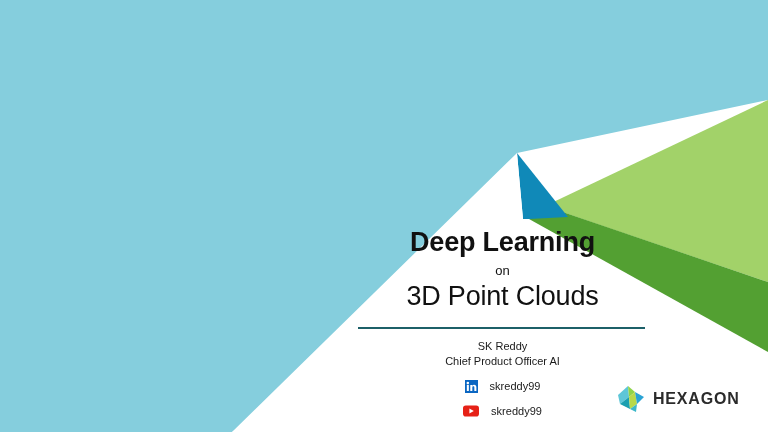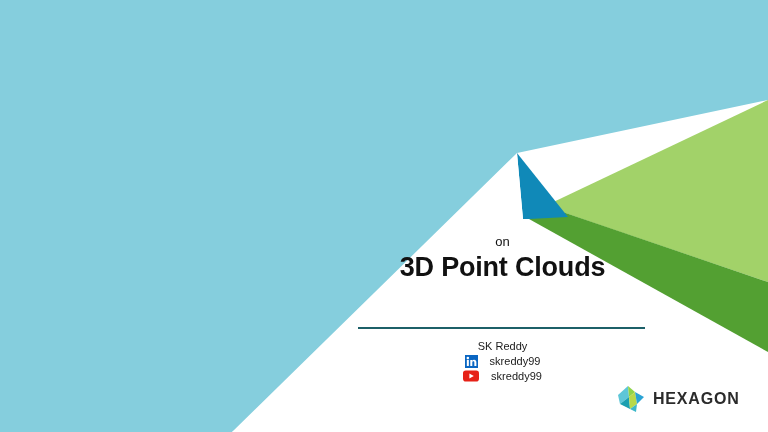--- a/index.html
+++ b/index.html
@@ -46,21 +46,21 @@
   }
   .title-connector {
     font-size: 13px;
     font-weight: normal;
     color: #111111;
     margin: 7px 0 5px 0;
     line-height: 1;
   }
   .title-sub {
     font-size: 27px;
-    font-weight: bold;
+    font-weight: normal;
     color: #111111;
     letter-spacing: -0.2px;
     line-height: 1.08;
     margin: 0;
     white-space: nowrap;
   }
 
   .divider {
     position: absolute;
     left: 358px;
@@ -88,21 +88,21 @@
   }
   .author-role {
     font-size: 11px;
     line-height: 1.35;
   }
   .social-row {
     display: flex;
     align-items: center;
     justify-content: center;
     gap: 12px;
-    margin-top: 0;
+    margin-top: 10px;
     height: 15px;
   }
   .social-handle {
     font-size: 11px;
     line-height: 1;
     color: #1a1a1a;
   }
   .icon-li {
     width: 13px;
     height: 13px;
@@ -153,28 +153,30 @@
     <polygon fill="#a2d269" points="768,100 768,282 600,225 545,206"></polygon>
 
     <polygon fill="#53a032" points="545,206 768,282 768,352 529,219"></polygon>
 
     <polygon fill="#1089b8" points="517,153 568,217 529,219 523,219"></polygon>
 
     <polygon fill="#ffffff" points="517,153 523,219 232,432 480,432"></polygon>
   </svg>
 
   <div class="title-block">
+    <div class="title-main">Deep Learning</div>
     <div class="title-connector">on</div>
     <div class="title-sub">3D Point Clouds</div>
   </div>
 
   <div class="divider"></div>
 
   <div class="author-block">
     <div class="author-name">SK Reddy</div>
+    <div class="author-role">Chief Product Officer AI</div>
 
     <div class="social-row">
       <svg class="icon-li" viewBox="0 0 32 32">
         <rect x="0" y="0" width="32" height="32" fill="#0a66c2"></rect>
         <rect x="4.5" y="12" width="5" height="15" fill="#ffffff"></rect>
         <circle cx="7" cy="7.2" r="3.1" fill="#ffffff"></circle>
         <path d="M13 12h4.8v2.1c0.9-1.5 2.5-2.5 4.6-2.5 3.6 0 5.6 2.2 5.6 6.3V27h-5v-8.2c0-2-0.8-3.2-2.5-3.2-1.6 0-2.5 1.1-2.5 3.2V27h-5V12z" fill="#ffffff"></path>
       </svg>
       <span class="social-handle">skreddy99</span>
     </div>

